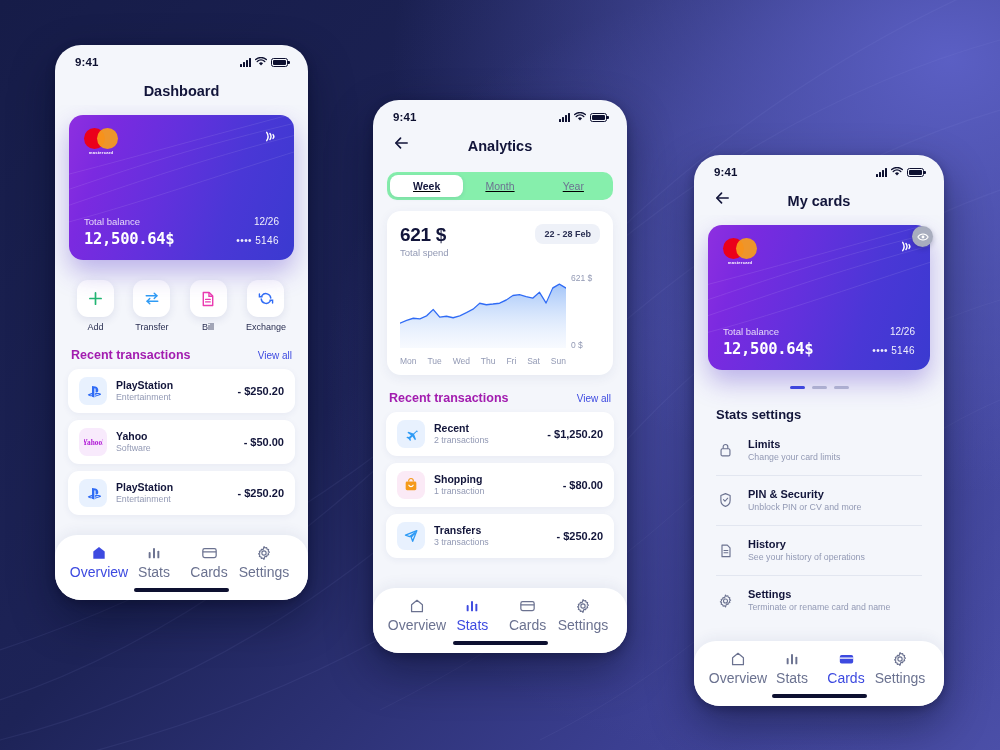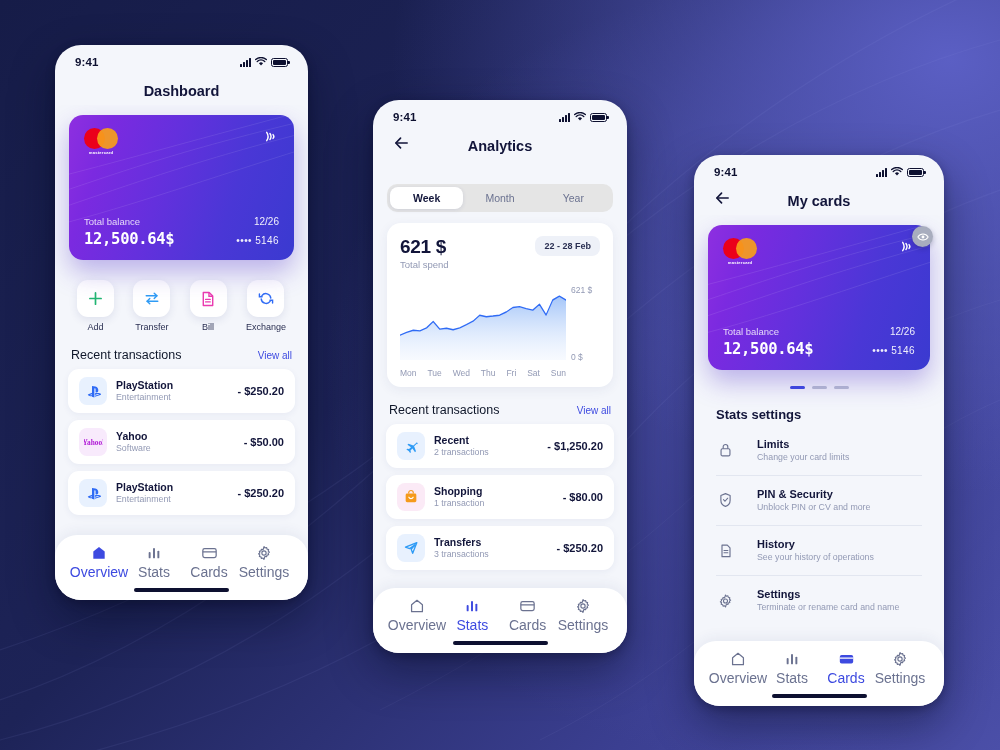--- a/index.html
+++ b/index.html
@@ -93,21 +93,21 @@
   .action { display: flex; flex-direction: column; align-items: center; gap: 5px; cursor: pointer; }
   .action .tile {
     width: 37px; height: 37px; background: #fff; border-radius: 11px;
     display: flex; align-items: center; justify-content: center;
     box-shadow: 0 3px 9px rgba(40,50,120,.10);
   }
   .action .lbl { font-size: 9px; color: #2a2f52; }
 
   
   .sect { display: flex; align-items: baseline; justify-content: space-between; padding: 16px 16px 7px; }
-  .sect h3 { font-size: 12.5px; color: #0f172a; font-weight: normal; }
+  .sect h3 { font-size: 12.5px; color: #a21caf; font-weight: bold; }
   .sect .viewall { font-size: 10px; color: #3d4ae0; cursor: pointer; }
 
   
   .tx-list { padding: 0 13px; display: flex; flex-direction: column; gap: 7px; }
   .tx {
     background: #fff; border-radius: 11px; padding: 8px 11px;
     display: flex; align-items: center; gap: 9px;
     box-shadow: 0 2px 7px rgba(40,50,120,.06);
     cursor: pointer;
   }
@@ -123,21 +123,21 @@
     padding: 10px 14px 6px;
     box-shadow: 0 -3px 14px rgba(40,50,120,.07);
   }
   .tabs { display: flex; justify-content: space-between; padding: 0 6px; }
   .tab { display: flex; flex-direction: column; align-items: center; gap: 3px; cursor: pointer; width: 48px; }
   .tab .tlbl { font-size: 14px; color: #6b7290; }
   .tab.active .tlbl { color: #3d4ae0; }
   .home-ind { width: 95px; height: 4px; background: #0d1030; border-radius: 3px; margin: 8px auto 2px; }
 
   
-  .segwrap { margin: 24px 14px 0; background: #e5e5e5; border-radius: 10px; padding: 3px; display: flex; }
+  .segwrap { margin: 12px 14px 0; background: #86efac; border-radius: 10px; padding: 3px; display: flex; text-decoration: underline; }
   .seg { flex: 1; text-align: center; font-size: 10.5px; color: #6b7290; padding: 5px 0; border-radius: 8px; cursor: pointer; }
   .seg.active { background: #fff; color: #12153a; font-weight: bold; box-shadow: 0 1px 4px rgba(40,50,120,.12); }
 
   
   .chartcard { margin: 11px 14px 0; background: #fff; border-radius: 14px; padding: 13px 13px 9px; box-shadow: 0 3px 12px rgba(40,50,120,.07); }
   .ch-top { display: flex; justify-content: space-between; align-items: flex-start; }
   .ch-total { font-size: 19px; font-weight: bold; color: #12153a; letter-spacing: -.3px; }
   .ch-sub { font-size: 9.5px; color: #9299b4; margin-top: 1px; }
   .ch-badge { background: #eef1f8; border-radius: 8px; padding: 5px 9px; font-size: 9px; font-weight: bold; color: #2a2f52; cursor: pointer; }
   .ch-plot { display: flex; margin-top: 12px; }
@@ -146,21 +146,21 @@
   .ch-yaxis span { font-size: 8.5px; color: #9299b4; }
   .ch-xaxis { display: flex; justify-content: space-between; padding-right: 34px; margin-top: 4px; }
   .ch-xaxis span { font-size: 8.5px; color: #9299b4; }
 
   
   .dots { display: flex; justify-content: center; gap: 7px; margin-top: 16px; }
   .dots i { display: block; width: 15px; height: 2.6px; border-radius: 2px; background: #b9bfd2; }
   .dots i.on { background: #3d4ae0; }
   .cs-title { font-size: 13px; font-weight: bold; color: #12153a; padding: 18px 22px 4px; }
   .cs-list { padding: 0 22px; }
-  .cs-item { display: flex; align-items: center; gap: 22px; padding: 11px 0; cursor: pointer; }
+  .cs-item { display: flex; align-items: center; gap: 13px; padding: 11px 0; cursor: pointer; }
   .cs-item + .cs-item { border-top: 1px solid #e2e6f0; }
   .cs-ico { width: 19px; flex: 0 0 19px; display: flex; justify-content: center; }
   .cs-name { font-size: 11px; font-weight: bold; color: #12153a; line-height: 1.3; }
   .cs-desc { font-size: 8.8px; color: #9299b4; line-height: 1.35; margin-top: 1px; }
 
   .eye-badge {
     position: absolute; right: 11px; top: 1px; width: 21px; height: 21px;
     border-radius: 50%; background: #a8adbe;
     display: flex; align-items: center; justify-content: center;
     box-shadow: 0 2px 5px rgba(20,25,60,.25); cursor: pointer; z-index: 5;

